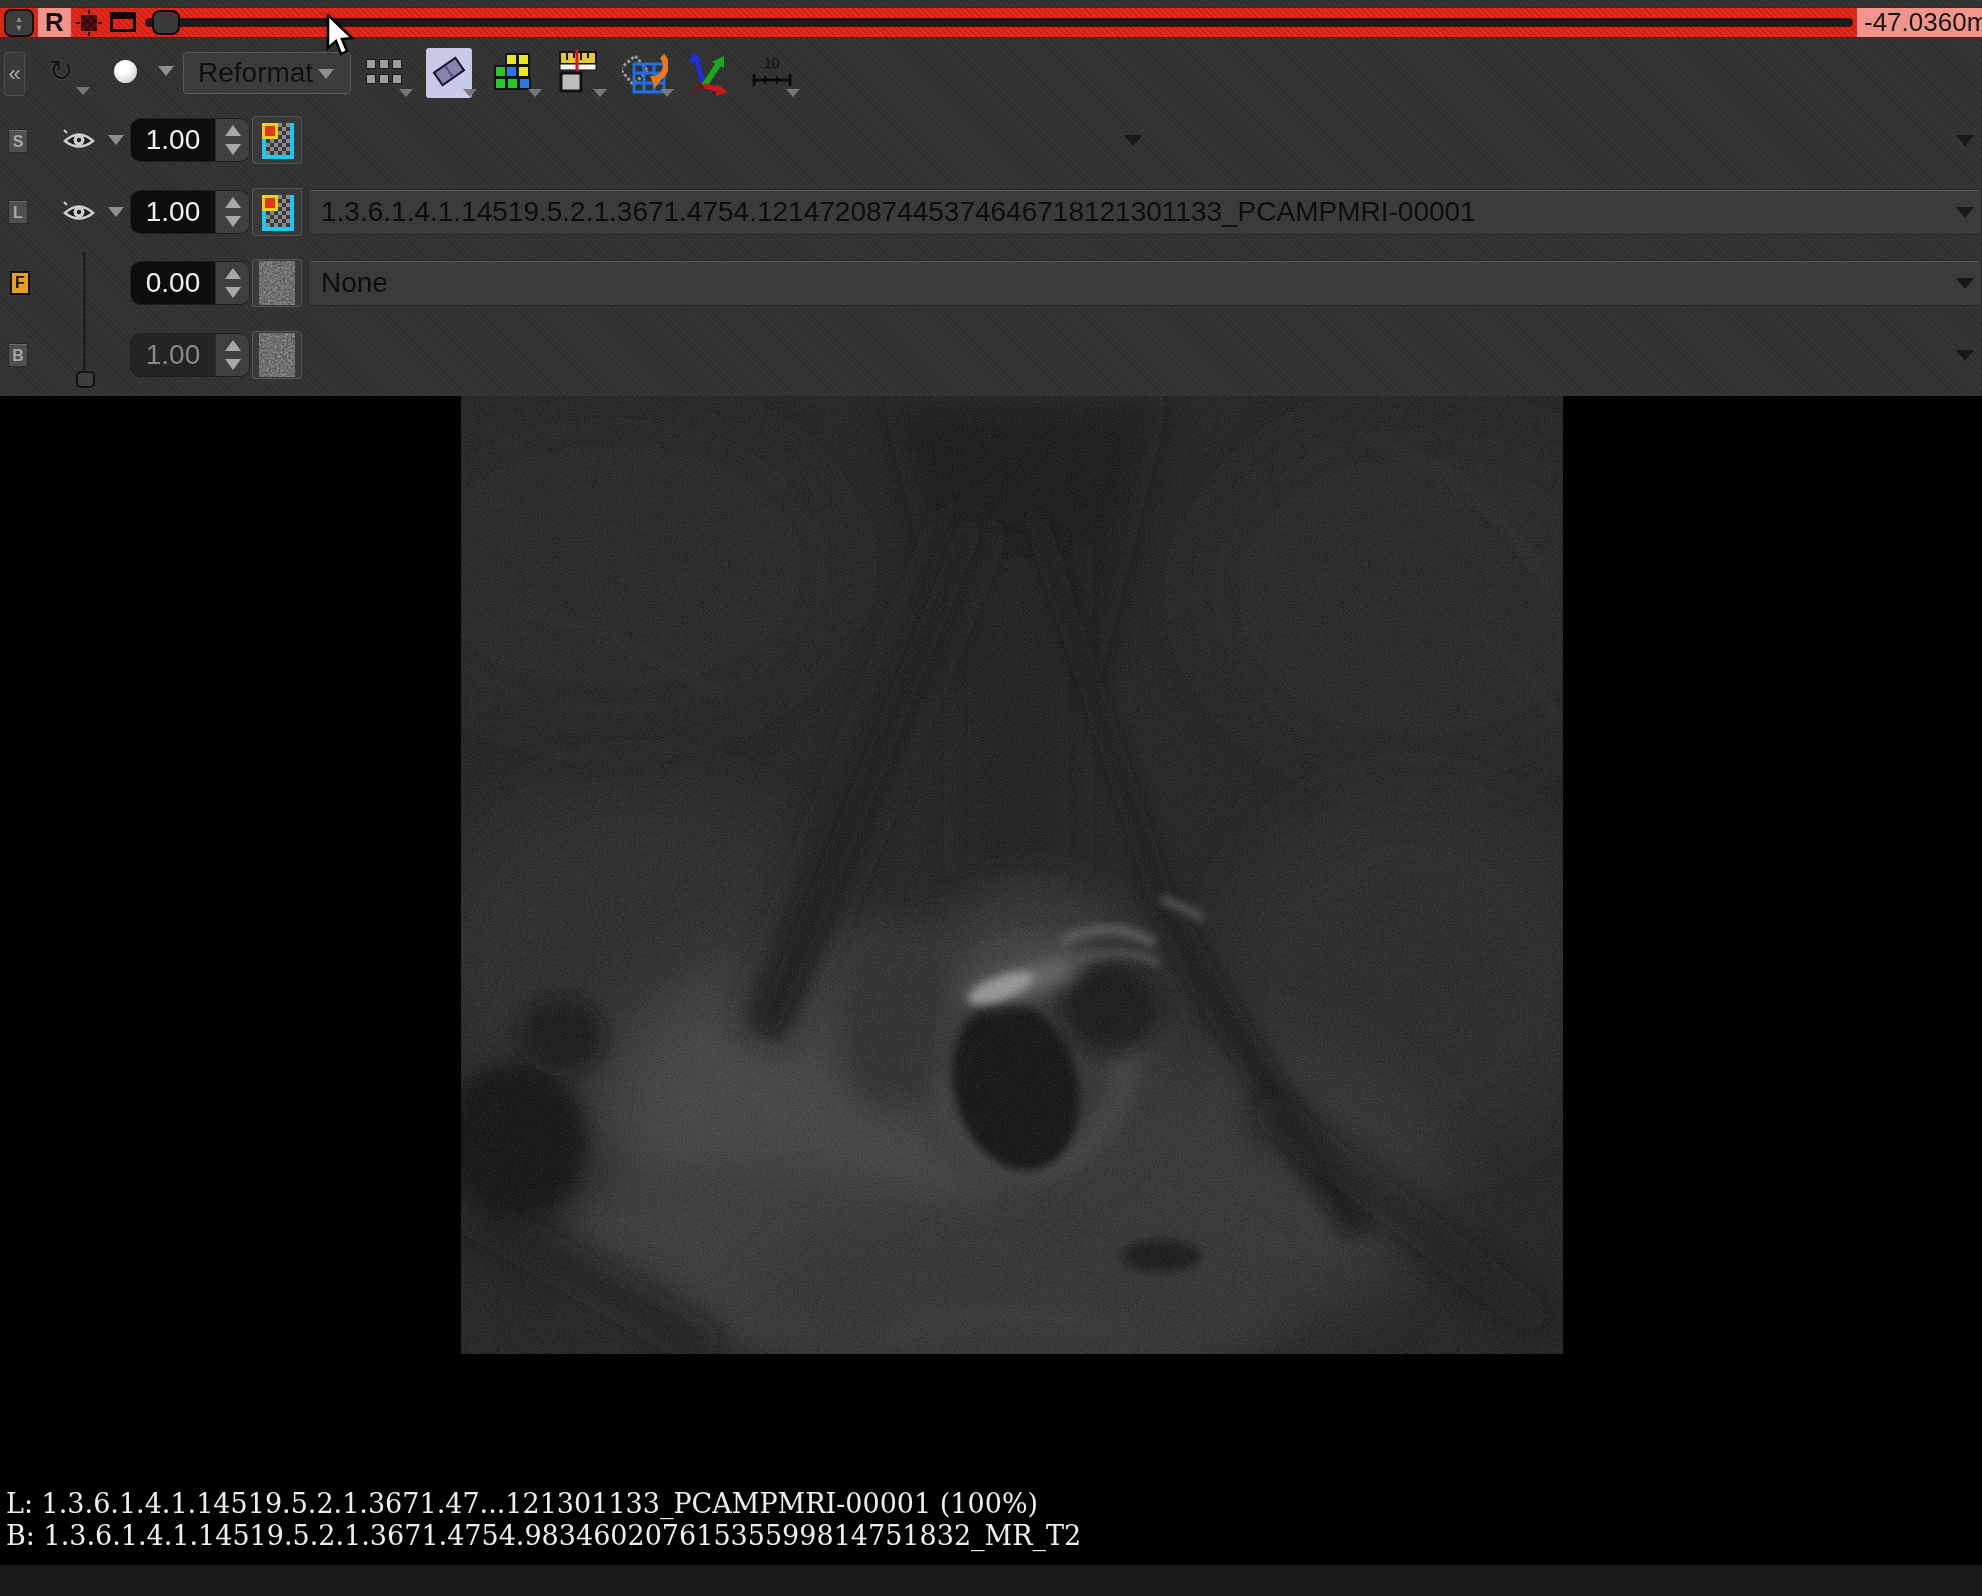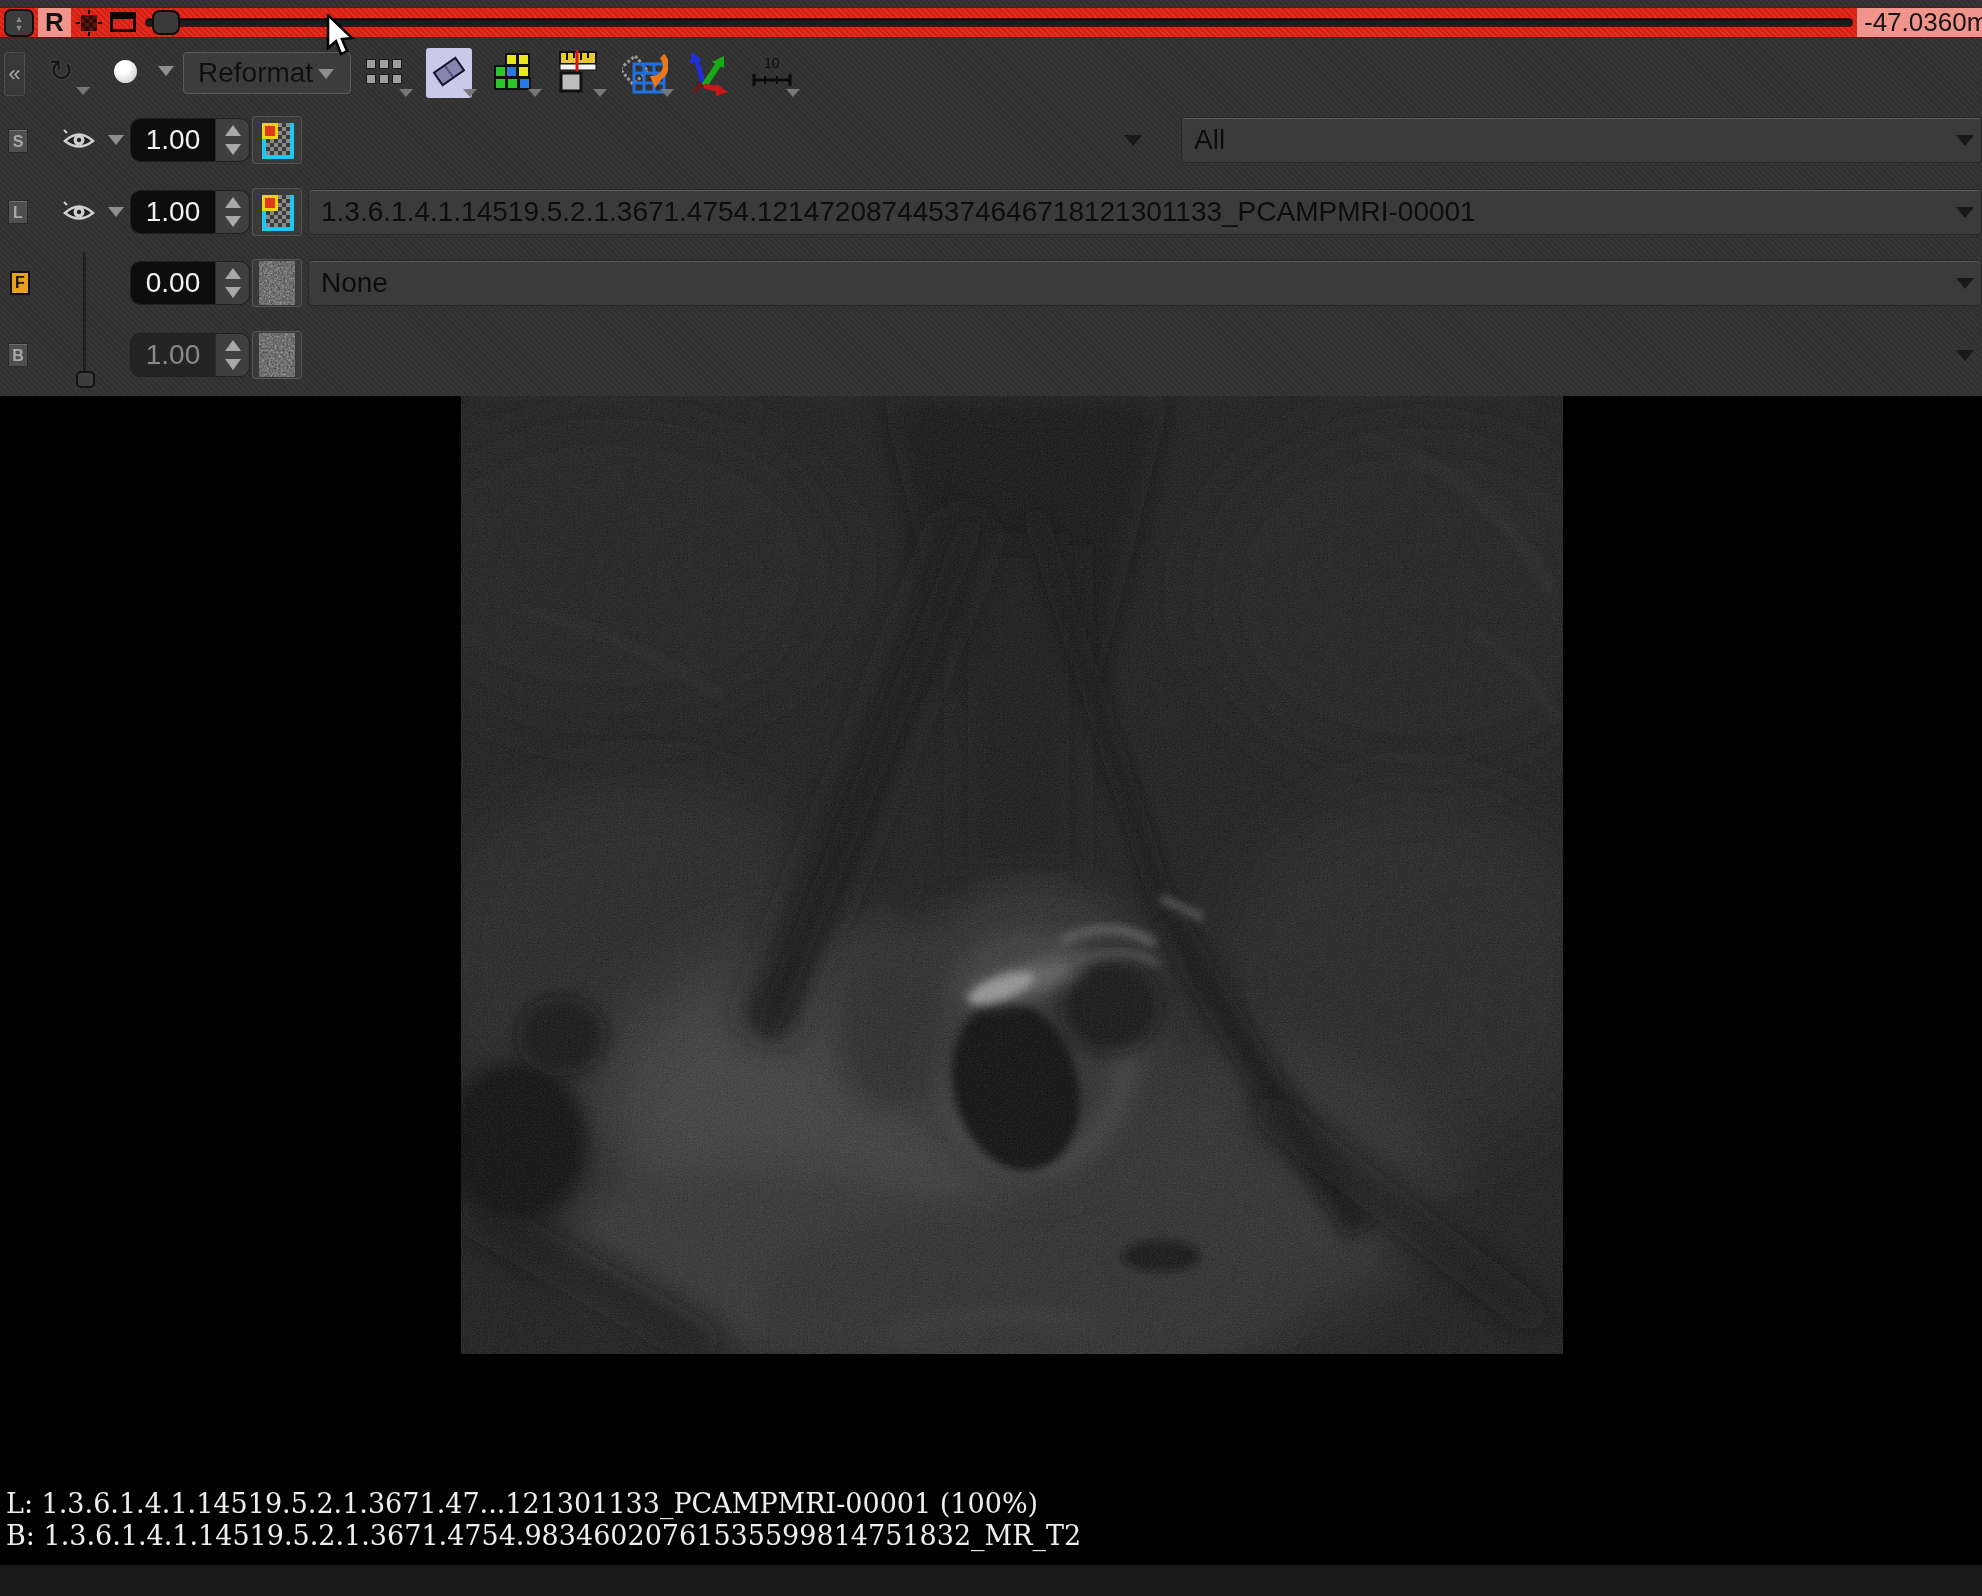--- a/index.html
+++ b/index.html
@@ -219,23 +219,20 @@
           <div class="up"></div>
           <div class="dn"></div>
         </div>
     </div>
     <div class="abs styleicon" style="left:252px;top:116px;">
       <div class="segicon">
           <div class="segsq"></div>
         </div>
     </div>
     <div class="abs combo-arrow" style="left:1124px;top:135px;"></div>
-    <div class="abs combo" style="left:1181px;top:117px;width:801px;">
-      <span>All</span>
-    </div>
     <div class="abs combo-arrow" style="left:1956px;top:135px;"></div>
 
     <div class="abs badge" style="left:8px;top:200px;">L</div>
     <svg class="abs" style="left:62px;top:199px;" width="34" height="26" viewBox="0 0 34 26">
       <path d="M3,14 Q17,1 31,14 Q17,25 3,14 Z" fill="#1f1f1f" stroke="#cfcfcf" stroke-width="2.5"></path>
       <circle cx="17" cy="13" r="5.5" fill="#cfcfcf"></circle>
         <circle cx="17" cy="13" r="2.2" fill="#1f1f1f"></circle>
       <line x1="5" y1="6" x2="2" y2="3" stroke="#cfcfcf" stroke-width="2"></line>
     </svg>
     <div class="abs dd-arrow" style="left:108px;top:207px;"></div>

